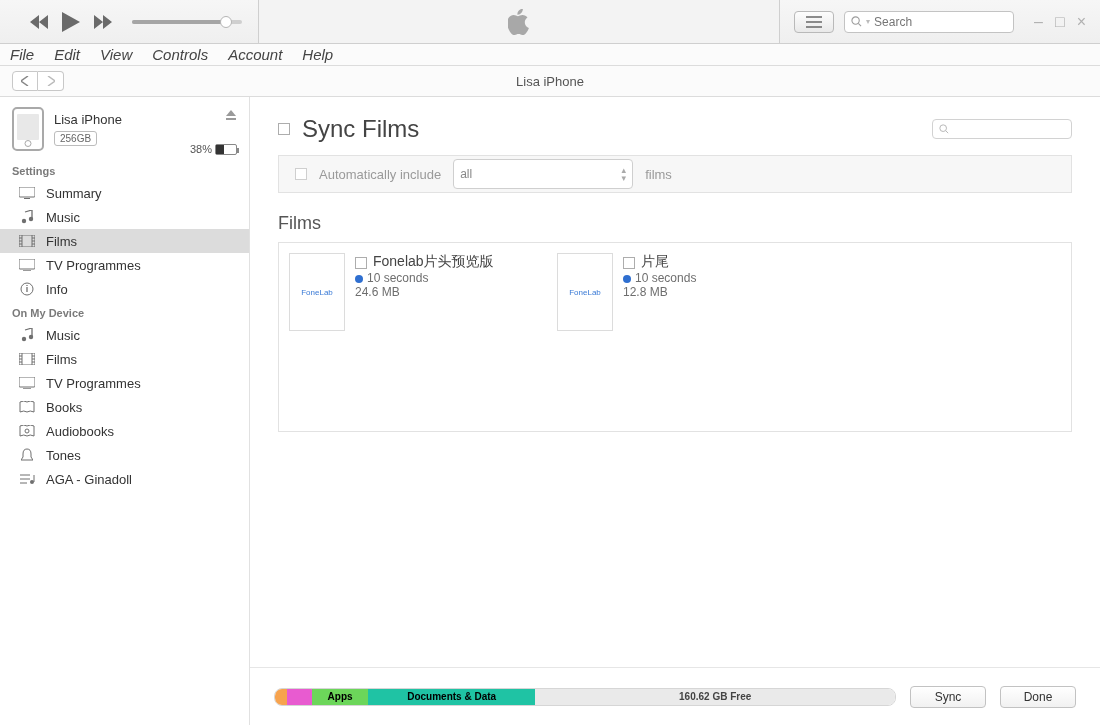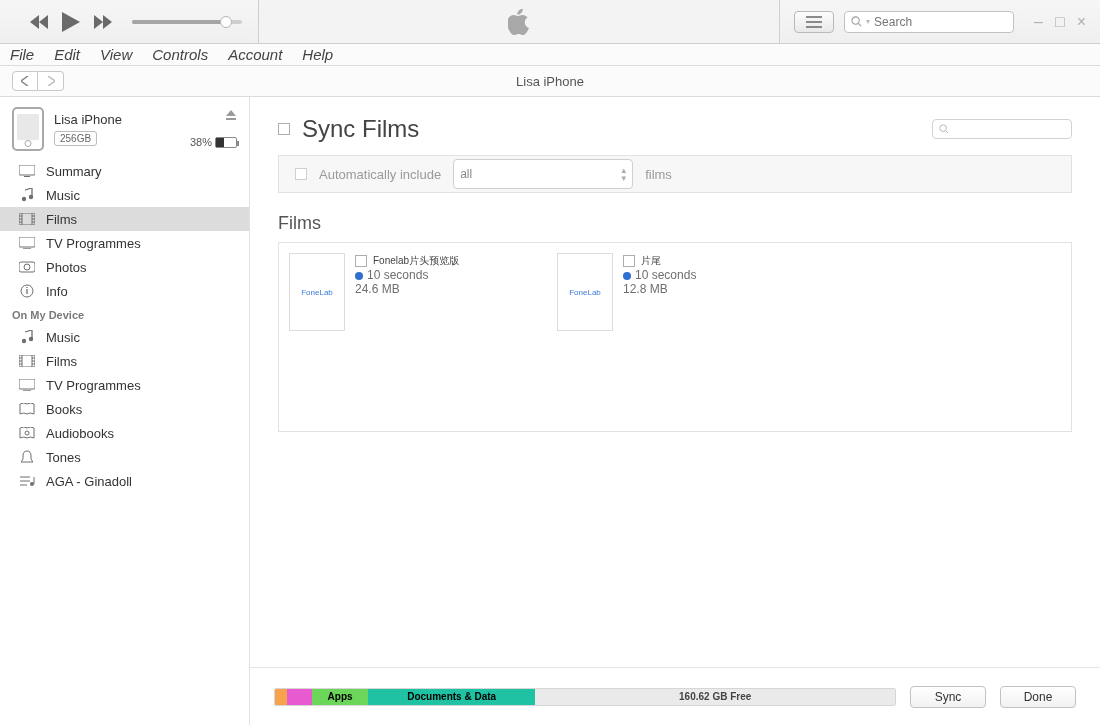--- a/index.html
+++ b/index.html
@@ -71,25 +71,25 @@
 .search2 input { border:none; outline:none; font-size:11px; width:100%; }
 
 .auto-bar { margin-top: 12px; border: 1px solid #e2e2e2; background: #f7f7f7; height: 38px; display:flex; align-items:center; padding: 0 16px; gap: 12px; font-size: 13px; color:#9a9a9a; }
 .auto-bar .chk { border-color:#cfcfcf; }
 .select-faux { width: 180px; height: 30px; border: 1px solid #cfcfcf; border-radius: 4px; background: #fff; display:flex; align-items:center; justify-content:space-between; padding:0 6px; font-size:12px; color:#888; }
 .films-hdr { font-size:18px; color:#555; margin-top: 20px; }
 .films-box { margin-top: 8px; border: 1px solid #e2e2e2; height: 190px; padding: 10px; display:flex; gap: 28px; }
 .film-card { display:flex; gap: 10px; width: 240px; }
 .thumb { width: 56px; height: 78px; border:1px solid #dcdcdc; background:#fff; display:flex; align-items:center; justify-content:center; font-size:8px; color:#3b7bd6; }
 .film-meta { font-size:12px; color:#6e6e6e; }
-.film-title { color:#444; font-size:10px; }
+.film-title { color:#444; font-size:14px; }
 .dot { width:8px; height:8px; background:#2f6fd0; border-radius:50%; display:inline-block; margin-right:4px; vertical-align:middle; }
 
 .footer { height: 58px; border-top: 1px solid #e6e6e6; display:flex; align-items:center; padding: 0 24px; gap: 14px; }
-.storage { flex:1; height:18px; border:1px solid #d6d6d6; border-radius:2px; display:flex; overflow:hidden; font-size:10px; font-weight:600; }
+.storage { flex:1; height:18px; border:1px solid #d6d6d6; border-radius:8px; display:flex; overflow:hidden; font-size:10px; font-weight:600; }
 .seg { display:flex; align-items:center; justify-content:center; white-space:nowrap; }
 .seg.audio  { background:#f7a34e; }
 .seg.photos { background:#e85bd0; }
 .seg.apps   { background:#6cd65a; }
 .seg.docs   { background:#1fc3a4; }
 .seg.free   { background:#eaeaea; color:#444; }
 .ftr-btn { width: 76px; height: 22px; border:1px solid #c2c2c2; border-radius:4px; background:linear-gradient(#fff,#f1f1f1); font-size:12px; color:#333; display:inline-flex; align-items:center; justify-content:center; }
 
 svg { display:block; }
 </style>
@@ -189,28 +189,29 @@
         <div class="dev-row2">
           <span class="cap-pill">256GB</span>
         </div>
       </div>
       <span class="eject">
         <svg width="12" height="12" viewBox="0 0 12 12">
             <path d="M6 1 L11 7 L1 7 Z" fill="#9a9a9a"></path>
             <rect x="1" y="9" width="10" height="2" fill="#9a9a9a"></rect>
           </svg>
       </span>
-      <div class="battery" style="position:absolute; right:12px; bottom:11px;">
+      <div class="battery" style="position:absolute; right:12px; bottom:4px;">
         <span>38%</span>
         <span class="batt-body">
           <span class="batt-fill" style="width:38%;display:block;"></span>
         </span>
       </div>
     </div>
 
+    <div class="sec-hdr">Settings</div>
     <div id="settings-list">
         <div class="nav-item">
           <span class="nav-ico">
             <svg width="16" height="12" viewBox="0 0 16 12">
               <rect x="0" y="0" width="16" height="10" rx="1" fill="none" stroke="#6f6f6f"></rect>
               <rect x="5" y="11" width="6" height="1" fill="#6f6f6f"></rect>
             </svg>
           </span>
           <span>Summary</span>
         </div>
@@ -241,29 +242,20 @@
           <span>Films</span>
         </div>
         <div class="nav-item">
           <span class="nav-ico">
             <svg width="16" height="12" viewBox="0 0 16 12">
               <rect x="0" y="0" width="16" height="10" rx="1" fill="none" stroke="#6f6f6f"></rect>
               <line x1="4" y1="12" x2="12" y2="12" stroke="#6f6f6f" stroke-width="1.4"></line>
             </svg>
           </span>
           <span>TV Programmes</span>
-        </div>
-        <div class="nav-item">
-          <span class="nav-ico">
-            <svg width="16" height="12" viewBox="0 0 16 12">
-              <rect x="0" y="1" width="16" height="10" rx="2" fill="none" stroke="#6f6f6f"></rect>
-              <circle cx="8" cy="6" r="3" fill="none" stroke="#6f6f6f"></circle>
-            </svg>
-          </span>
-          <span>Photos</span>
         </div>
         <div class="nav-item">
           <span class="nav-ico">
             <svg width="14" height="14" viewBox="0 0 14 14">
               <circle cx="7" cy="7" r="6" fill="none" stroke="#6f6f6f"></circle>
               <text x="7" y="10" text-anchor="middle" font-size="9" fill="#6f6f6f" font-family="Arial" font-weight="bold">i</text>
             </svg>
           </span>
           <span>Info</span>
         </div>

